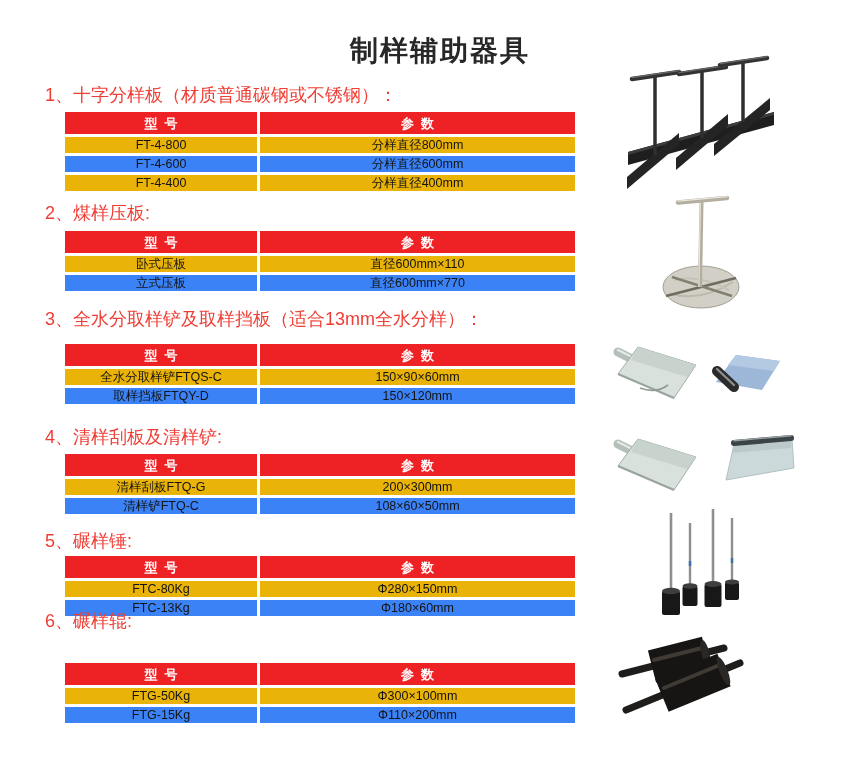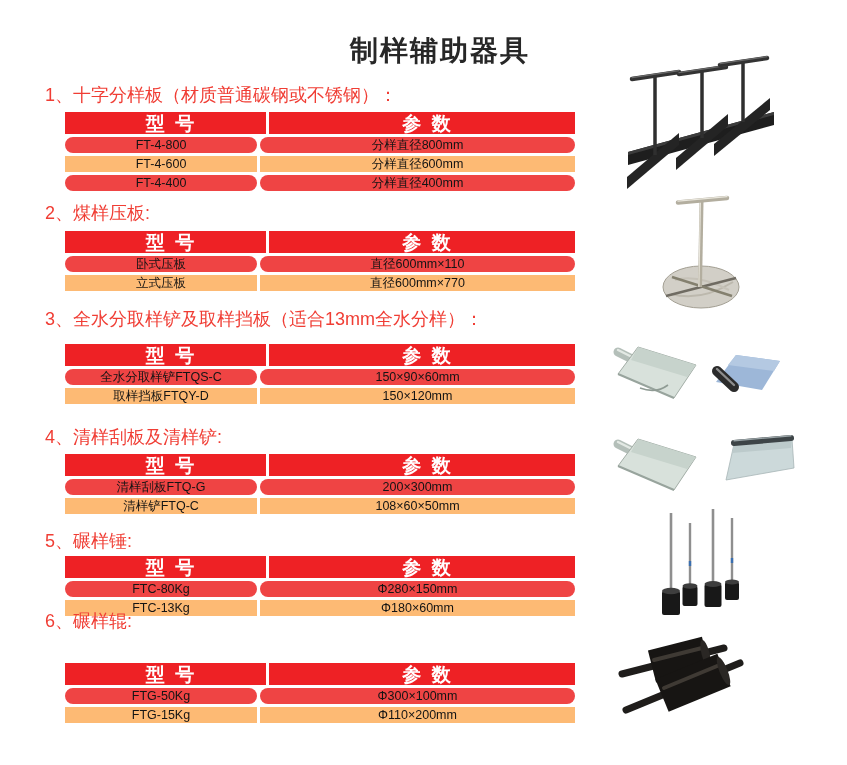--- a/index.html
+++ b/index.html
@@ -16,25 +16,25 @@
     position:absolute;left:45px;height:18px;line-height:18px;
     color:#f03d34;font-size:18px;white-space:pre;
   }
   .spec-table{position:absolute;left:65px;width:510px;}
   .trow{display:flex;gap:3px;margin-bottom:3px;}
   .cell{text-align:center;overflow:hidden;white-space:nowrap;}
   .c1{width:192px;flex:0 0 192px;}
   .c2{flex:1;}
   .thead .cell{
     background:#ee2125;color:#ffffff;height:22px;line-height:23px;
-    font-size:19px;font-weight:bold;white-space:pre;padding-left:9px;
+    font-size:13px;font-weight:bold;white-space:pre;
   }
   .rbody .cell{height:16px;line-height:16px;font-size:12.5px;color:#141414;}
-  .gray .cell{background:#ef4444;border-radius:8px;}
-  .white .cell{background:#fdba74;}
+  .gray .cell{background:#eab308;}
+  .white .cell{background:#3b82f6;}
   .product-photo{position:absolute;}
 </style>
 </head>
 <body>
 
 <div class="page-title">制样辅助器具</div>
 
 <div class="sec-heading" style="top:86px">1、十字分样板（材质普通碳钢或不锈钢）：</div>
 <div class="spec-table" style="top:112px">
   <div class="trow thead">

